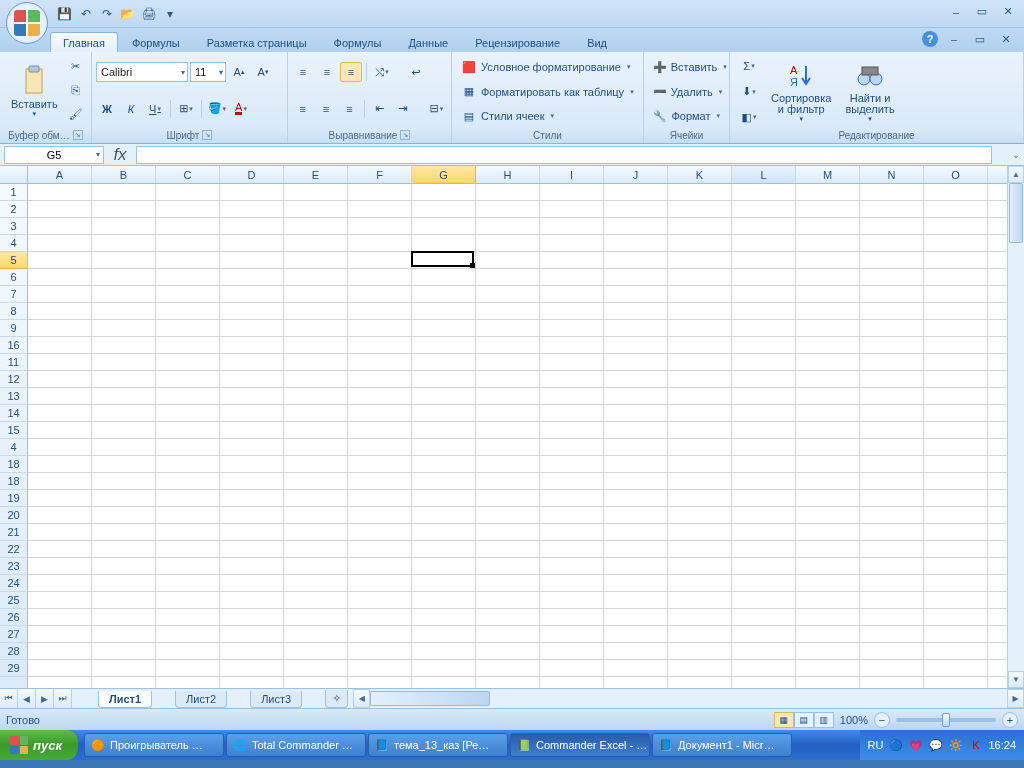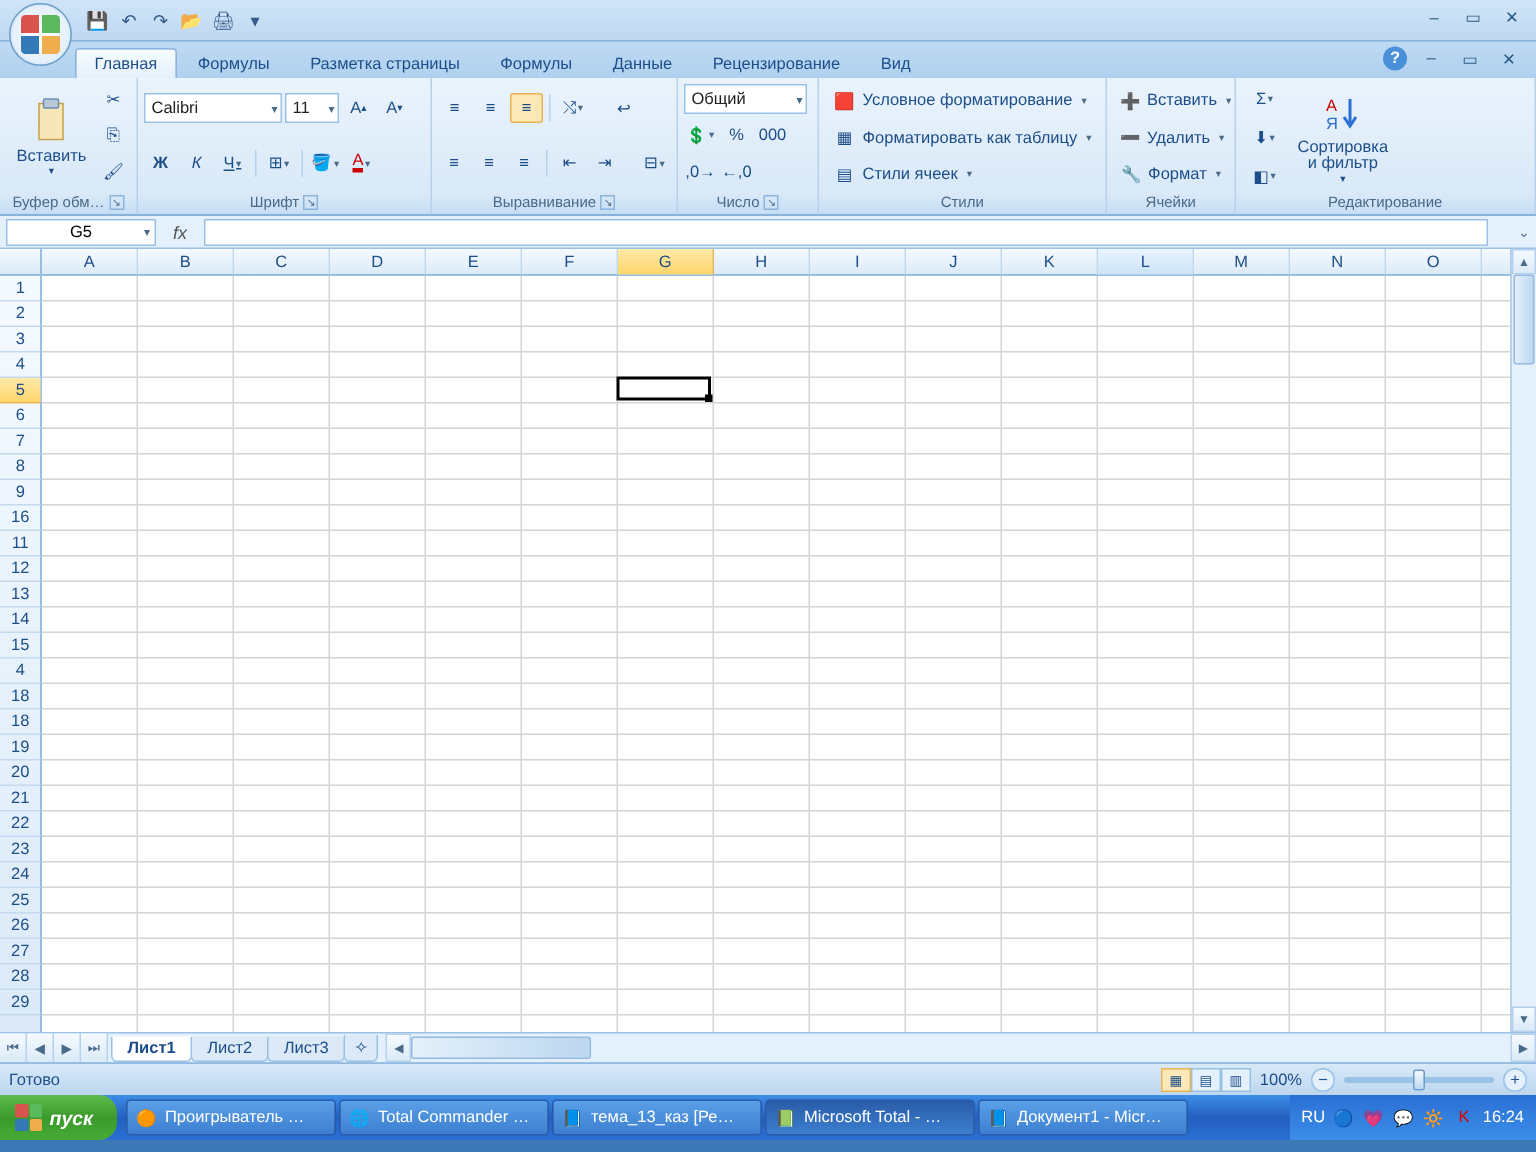--- a/index.html
+++ b/index.html
@@ -46,21 +46,21 @@
 .mini-icon{width:16px;height:16px;display:flex;align-items:center;justify-content:center;}
 
 
 svg{display:block;}
 
 
 .fbar { height:22px; background:#e4f0fb; border-bottom:1px solid #9ac1e6; display:flex; align-items:center; }
 .namebox { width:100px; height:18px; border:1px solid #9ac1e6; background:#fff; margin-left:4px; display:flex; align-items:center; justify-content:center; font-size:11px; position:relative;}
 .namebox::after{content:"▾";position:absolute;right:3px;font-size:8px;color:#4a6a8a;}
 .fbar-ctrls{display:flex;gap:2px;margin:0 6px;}
-.fx-btn{width:20px;height:18px;font-size:12px;font-style:italic;color:#555;display:flex;align-items:center;justify-content:center;}
+.fx-btn{width:20px;height:18px;font-size:17px;font-style:italic;color:#555;display:flex;align-items:center;justify-content:center;}
 .formula-input{flex:1;height:18px;border:1px solid #9ac1e6;background:#fff;margin-right:16px;}
 .fbar-expand{width:16px;height:18px;display:flex;align-items:center;justify-content:center;font-size:9px;color:#4a6a8a;}
 
 
 .grid-wrap{position:relative;height:522px;display:flex;}
 .corner{width:28px;height:18px;background:linear-gradient(#f5faff,#dbeaf8);border-right:1px solid #9ac1e6;border-bottom:1px solid #9ac1e6;}
 .colhdrs{height:18px;display:flex;background:linear-gradient(#f5faff,#dbeaf8);border-bottom:1px solid #9ac1e6;}
 .colhdr{width:64px;border-right:1px solid #c5d9ee;font-size:11px;color:#1d4e89;display:flex;align-items:center;justify-content:center;}
 .colhdr.sel{background:linear-gradient(#ffe9a8,#ffd66b);border-right-color:#e8b450;}
 .colhdr.hov{background:linear-gradient(#eaf4ff,#cce3f8);}
@@ -76,21 +76,21 @@
 .vscroll{width:17px;background:#e4f0fb;border-left:1px solid #b6d1ec;display:flex;flex-direction:column;}
 .scroll-btn{height:17px;background:linear-gradient(#f5faff,#dbeaf8);border:1px solid #b6d1ec;font-size:8px;display:flex;align-items:center;justify-content:center;color:#4a6a8a;}
 .scroll-track{flex:1;position:relative;}
 .scroll-thumb{position:absolute;left:1px;right:1px;background:linear-gradient(90deg,#e4f0fb,#bcd7f0);border:1px solid #94bae0;border-radius:2px;}
 
 
 .sheetrow{height:20px;background:#e4f0fb;display:flex;align-items:stretch;border-top:1px solid #9ac1e6;}
 .sheet-nav{display:flex;}
 .sheet-nav-btn{width:18px;border-right:1px solid #b6d1ec;font-size:9px;color:#4a6a8a;display:flex;align-items:center;justify-content:center;background:linear-gradient(#f5faff,#dbeaf8);}
 .sheet-tabs{display:flex;align-items:flex-end;padding-left:2px;flex:0 0 auto;}
-.sheet-tab{padding:2px 10px;font-size:11px;color:#1d4e89;background:#dce9f7;border:1px solid #9ac1e6;border-top:none;border-radius:0 0 4px 4px;margin-right:-1px;}
+.sheet-tab{padding:2px 10px;font-size:11px;color:#1d4e89;background:#dce9f7;border:1px solid #9ac1e6;border-top:none;border-radius:0 0 4px 4px;margin-right:-1px;margin-left:24px;}
 .sheet-tab.active{background:#fff;font-weight:bold;}
 .hscroll{flex:1;display:flex;margin-left:6px;}
 .hscroll .scroll-track{flex:1;position:relative;}
 .hscroll .scroll-thumb{top:2px;bottom:2px;}
 
 
 .statusbar{height:22px;background:linear-gradient(#d9e9f8,#bcd7f0);border-top:1px solid #9ac1e6;display:flex;align-items:center;font-size:11px;color:#1d4e89;padding:0 6px;justify-content:space-between;}
 .status-right{display:flex;align-items:center;gap:6px;}
 .view-btns{display:flex;}
 .view-btn{width:20px;height:16px;border:1px solid #9ac1e6;background:#e4f0fb;display:flex;align-items:center;justify-content:center;font-size:9px;}
@@ -248,42 +248,20 @@
             <span>⊟</span>
           </div>
       </div>
     </div>
     <div class="rgroup-label">
         <span>Выравнивание</span>
         <span class="dlg-launch">↘</span>
       </div>
   </div>
 
-  <div class="rgroup" style="width:94px">
-    <div class="rgroup-body vstack">
-      <div class="hrow">
-          <div class="combo" style="width:82px">Общий</div>
-        </div>
-      <div class="hrow">
-        <div class="small-btn dd">
-            <span>💲</span>
-          </div>
-        <div class="small-btn">%</div>
-        <div class="small-btn">000</div>
-      </div>
-      <div class="hrow">
-        <div class="small-btn">,0→</div>
-        <div class="small-btn">←,0</div>
-      </div>
-    </div>
-    <div class="rgroup-label">
-        <span>Число</span>
-        <span class="dlg-launch">↘</span>
-      </div>
-  </div>
 
   <div class="rgroup" style="width:192px">
     <div class="rgroup-body vstack" style="justify-content:space-between;padding-top:2px">
       <div class="med-btn dd">
           <span class="mini-icon">🟥</span>
           <span>Условное форматирование</span>
         </div>
       <div class="med-btn dd">
           <span class="mini-icon">▦</span>
           <span>Форматировать как таблицу</span>
@@ -334,20 +312,32 @@
       <div class="big-btn">
         <div class="big-icon">
             <svg width="26" height="26">
               <text x="2" y="12" font-size="11" fill="#c00">A</text>
               <text x="2" y="24" font-size="11" fill="#2a6fd4">Я</text>
               <path d="M18 4 L18 20 M14 16 L18 22 L22 16" stroke="#2a6fd4" fill="none" stroke-width="2"></path>
             </svg>
           </div>
         <span style="white-space:pre;text-align:center;line-height:11px">Сортировка
 и фильтр</span>
+          <span style="font-size:7px">▾</span>
+      </div>
+      <div class="big-btn">
+        <div class="big-icon">
+            <svg width="28" height="24">
+              <circle cx="8" cy="16" r="6" fill="#bcd7f0" stroke="#2a6fd4"></circle>
+              <circle cx="20" cy="16" r="6" fill="#bcd7f0" stroke="#2a6fd4"></circle>
+              <rect x="6" y="4" width="16" height="8" fill="#888" stroke="#555"></rect>
+            </svg>
+          </div>
+        <span style="white-space:pre;text-align:center;line-height:11px">Найти и
+выделить</span>
           <span style="font-size:7px">▾</span>
       </div>
     </div>
     <div class="rgroup-label">
         <span>Редактирование</span>
       </div>
   </div>
 </div>
 
 <div class="fbar">
@@ -532,21 +522,21 @@
       <div class="task-item">
         <span class="ti-icon">🌐</span>
         <span>Total Commander …</span>
       </div>
       <div class="task-item">
         <span class="ti-icon">📘</span>
         <span>тема_13_каз [Ре…</span>
       </div>
       <div class="task-item active">
         <span class="ti-icon">📗</span>
-        <span>Microsoft Total - …</span>
+        <span>Commander Excel - …</span>
       </div>
       <div class="task-item">
         <span class="ti-icon">📘</span>
         <span>Документ1 - Micr…</span>
       </div>
     </div>
   <div class="tray">
     <span>RU</span>
     <span class="tray-icon">🔵</span>
     <span class="tray-icon">💗</span>

